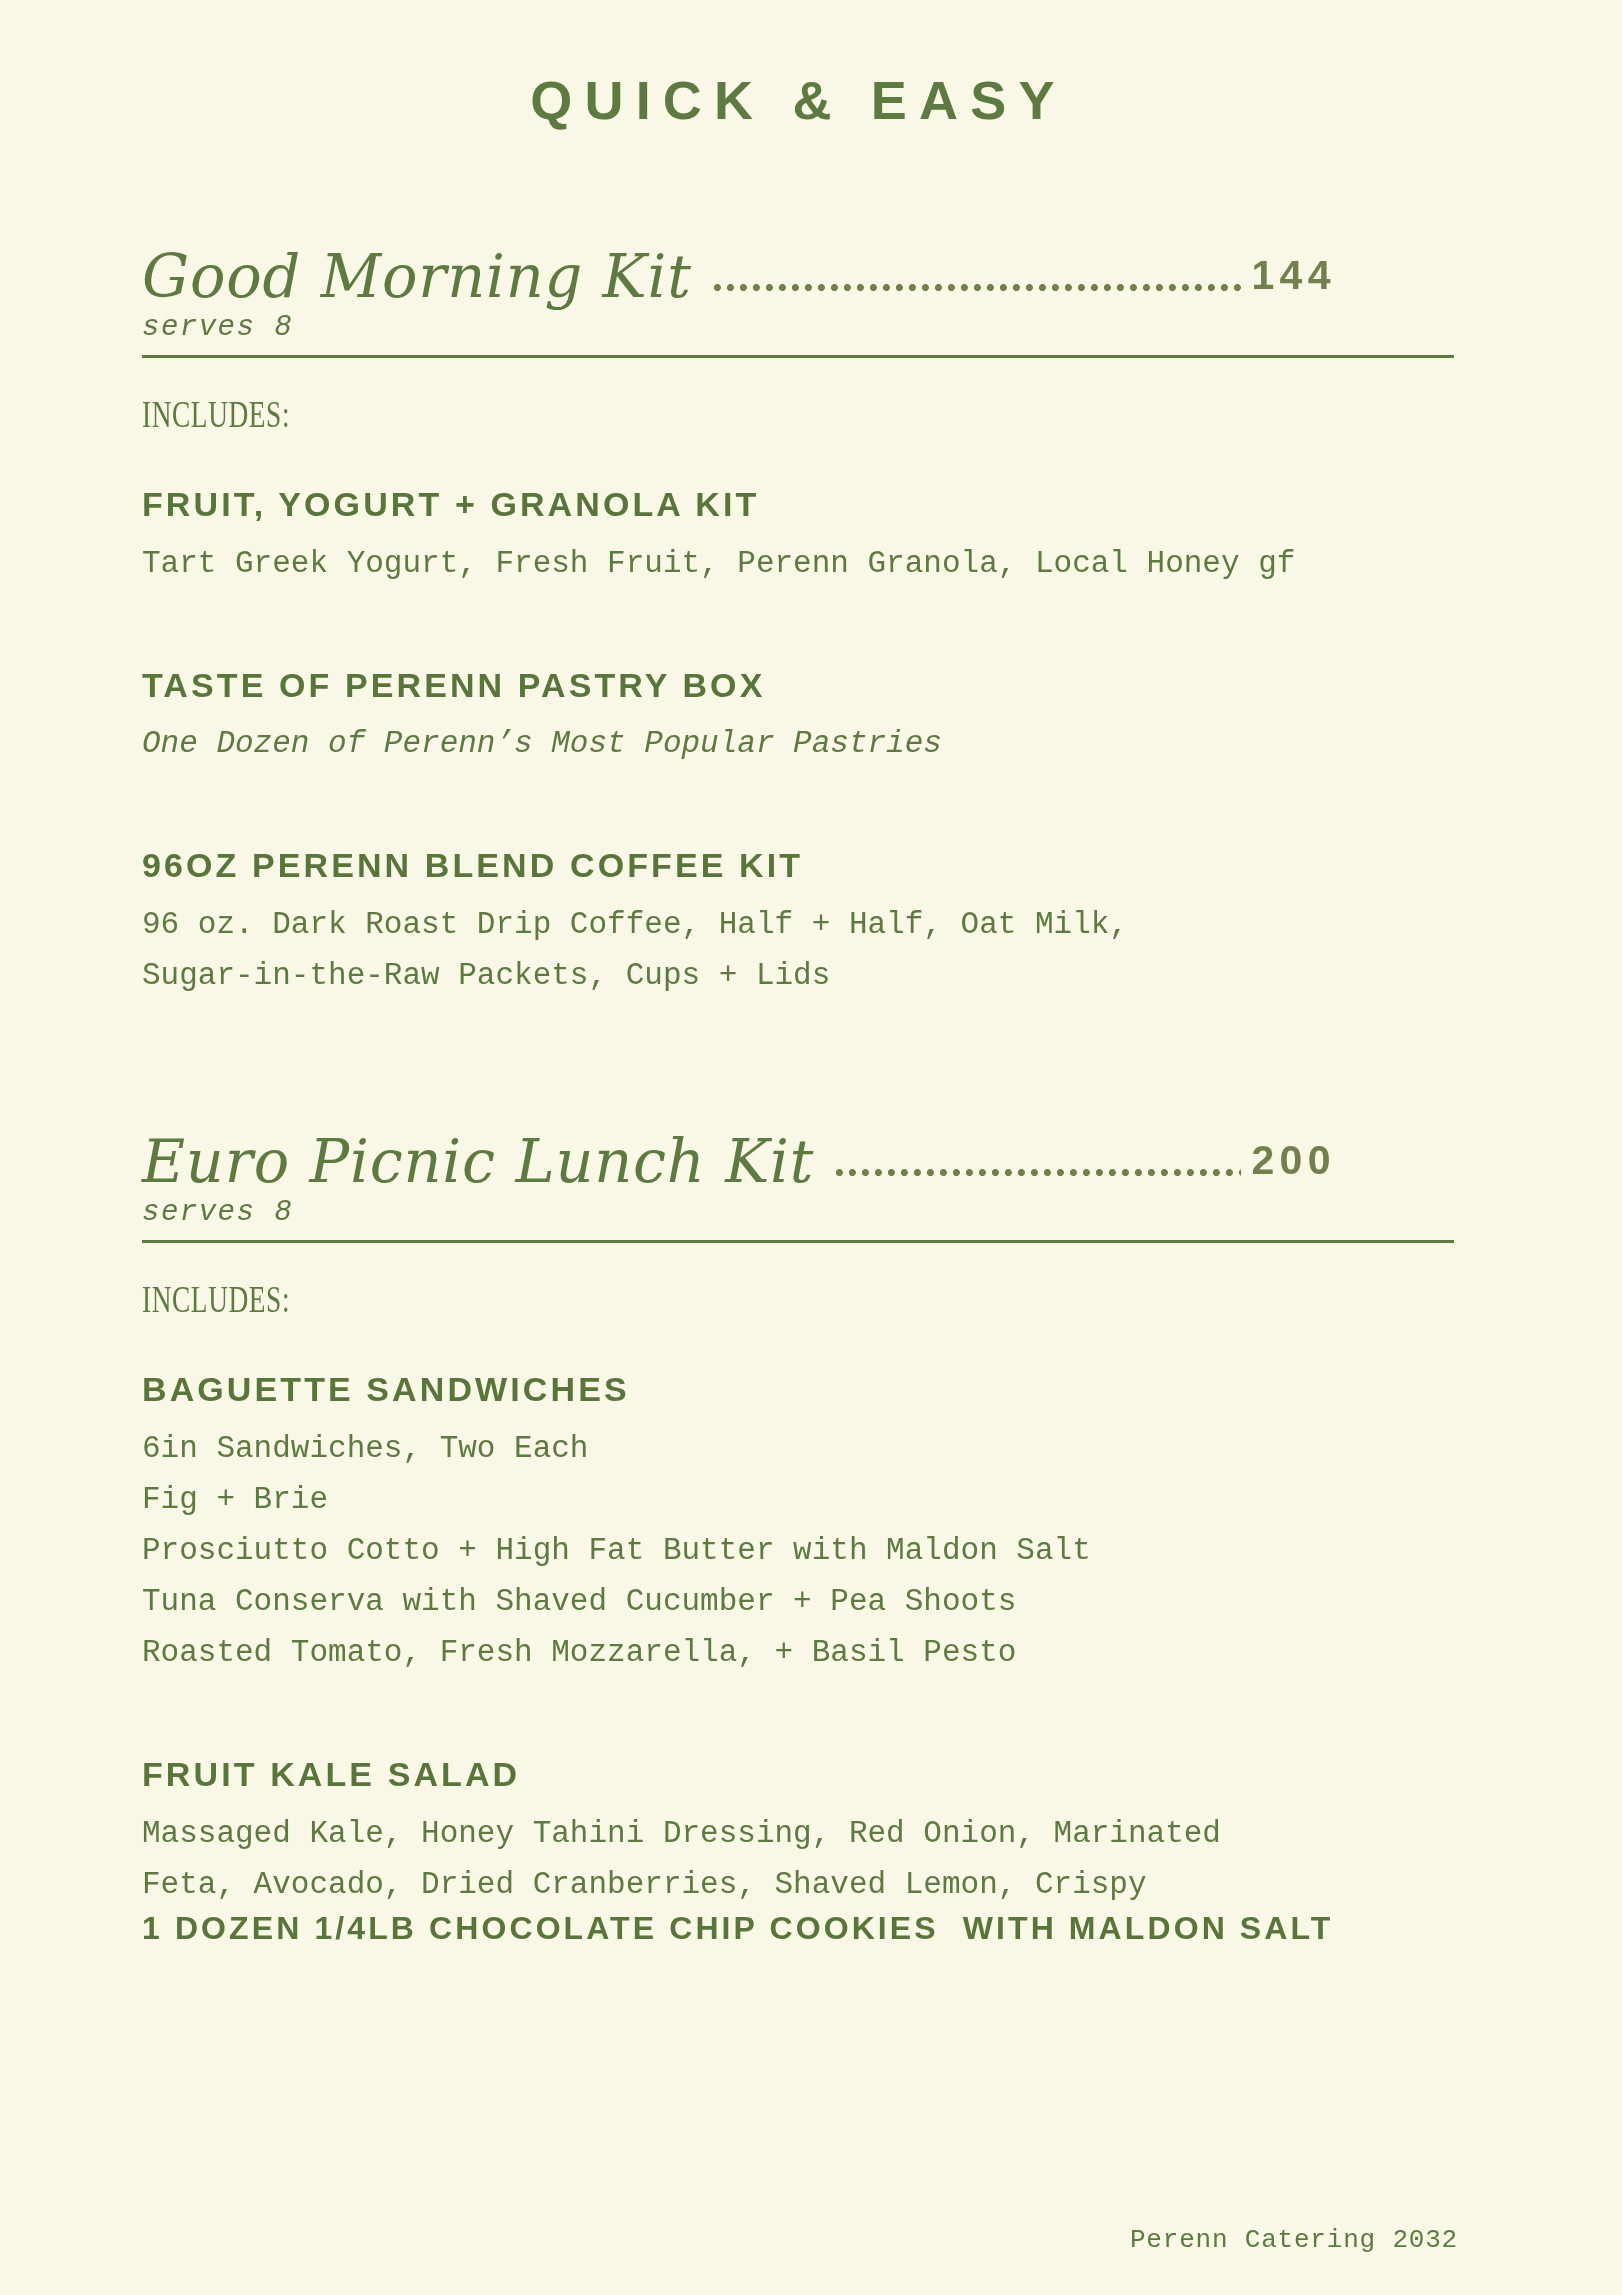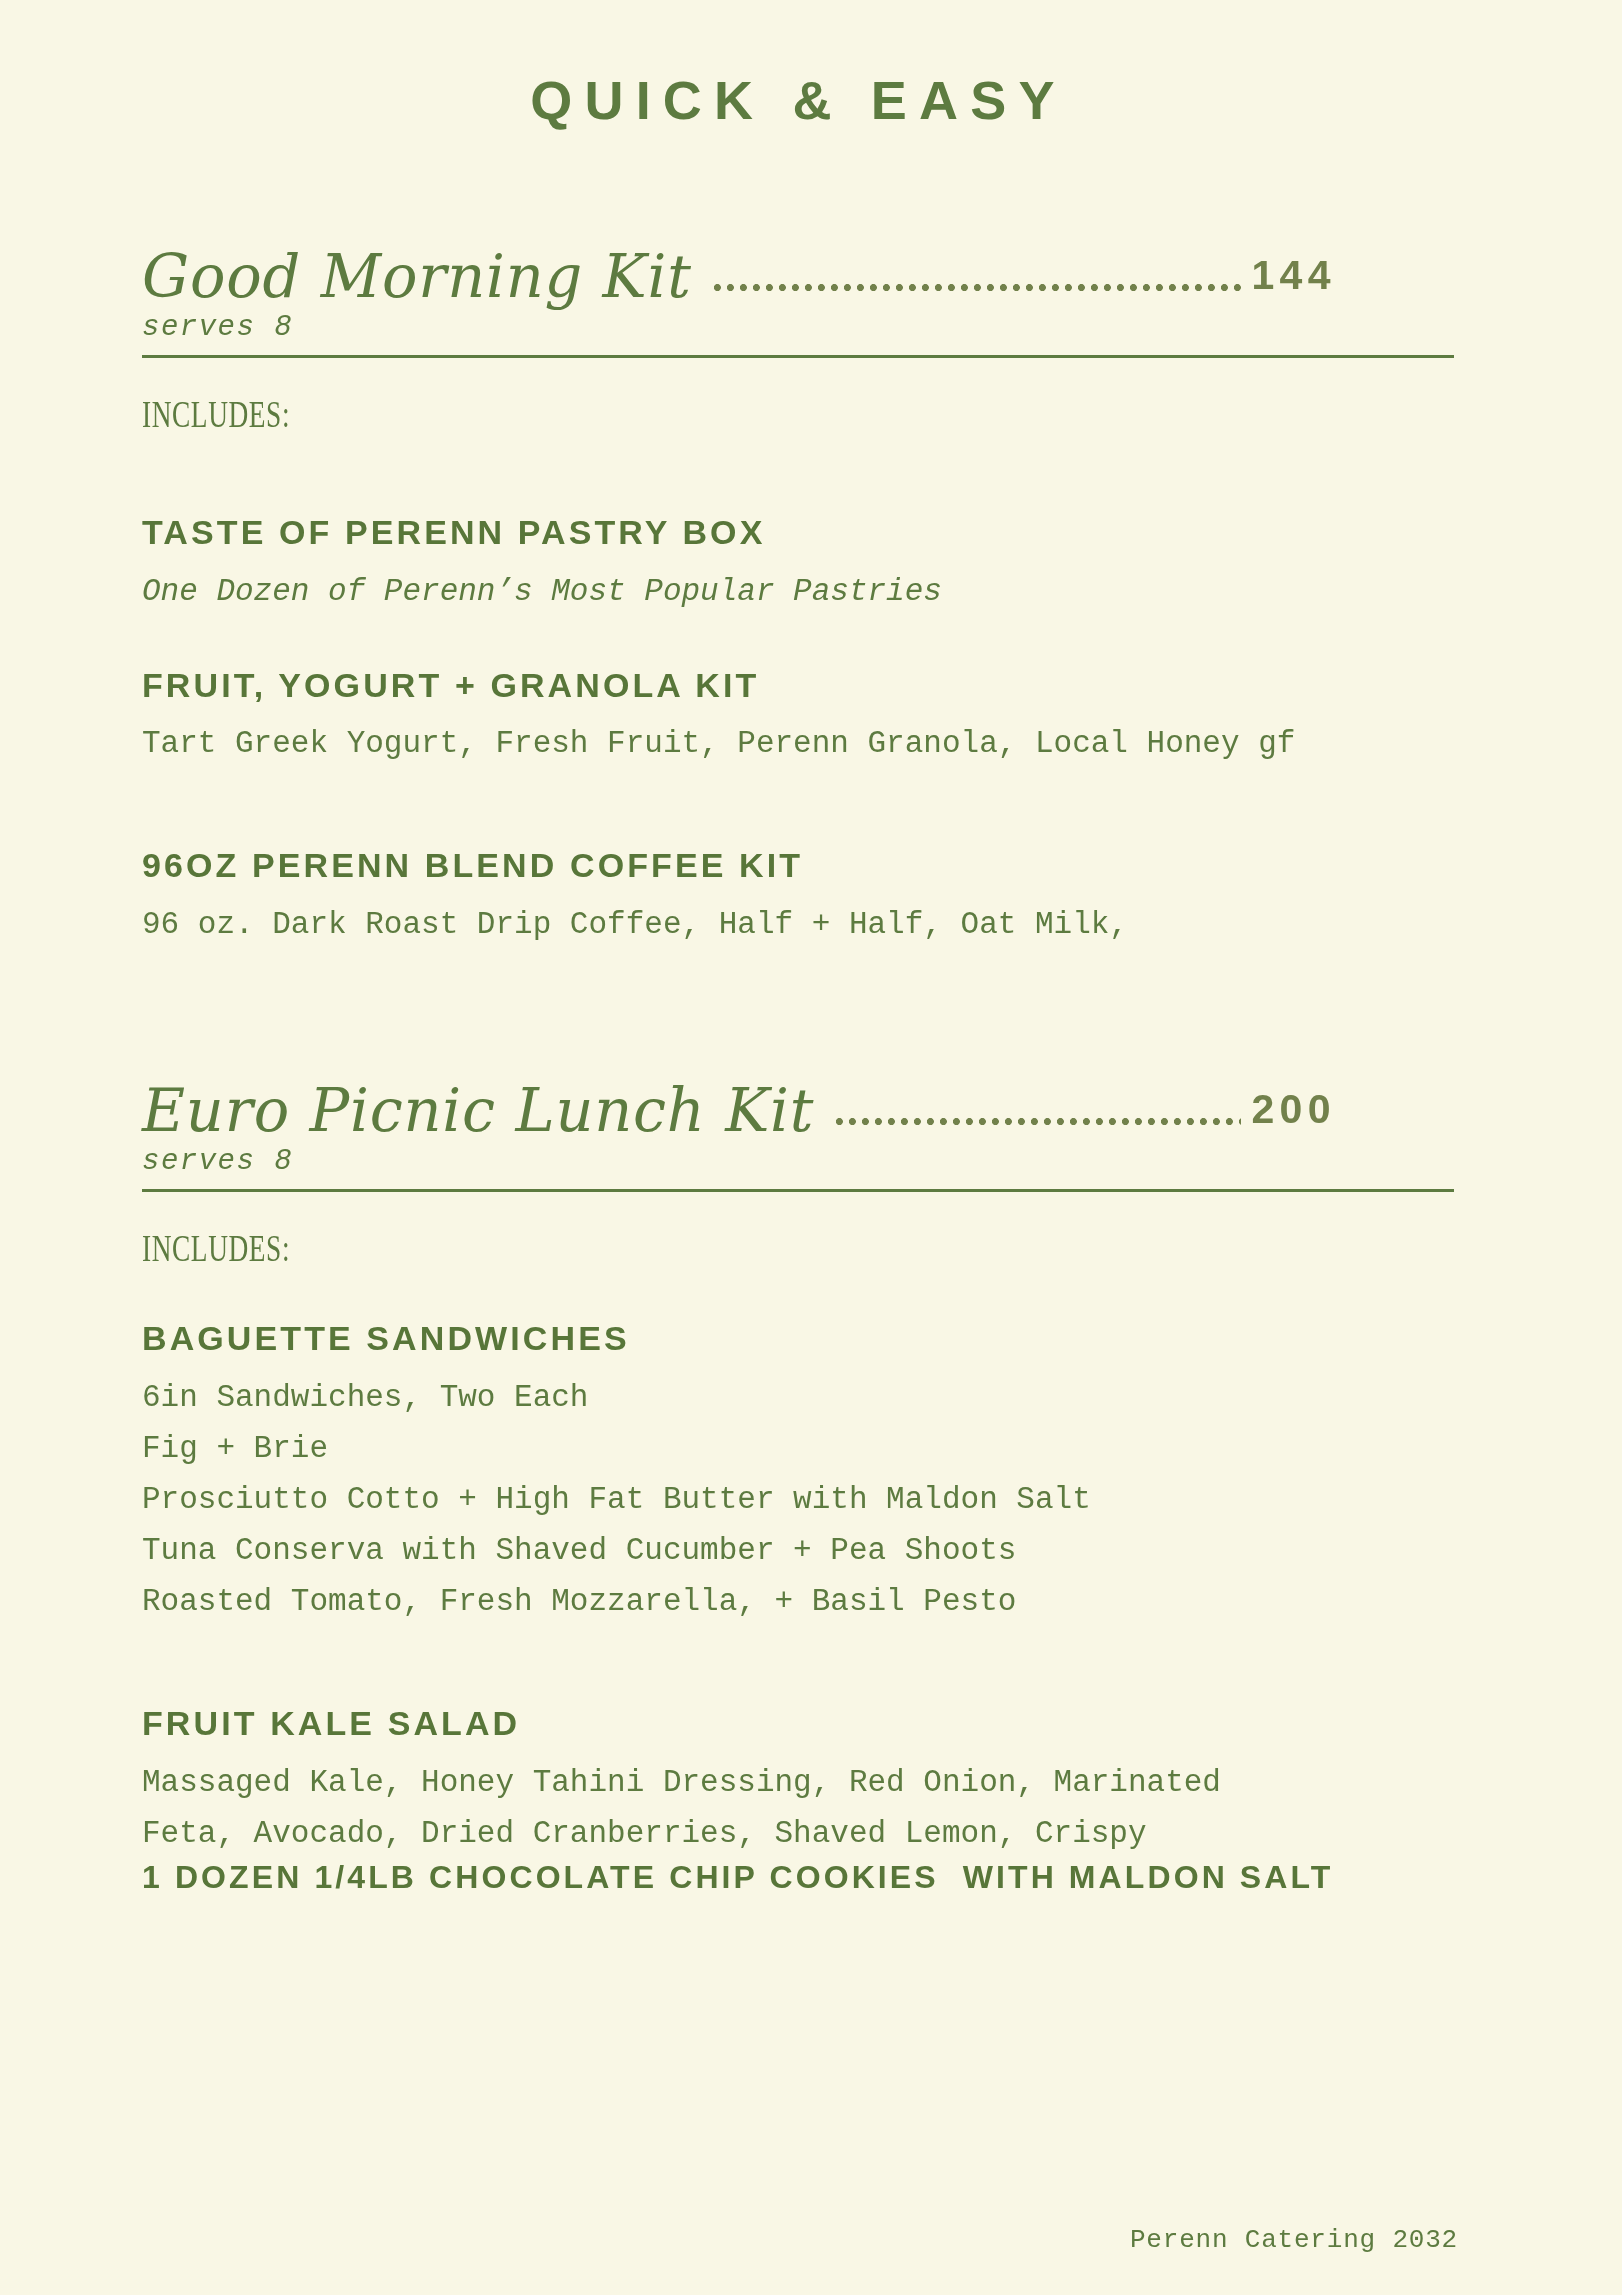--- a/index.html
+++ b/index.html
@@ -134,33 +134,34 @@
 <section class="kit kit-1">
   <div class="price-row">
     <span class="kit-name">Good Morning Kit</span>
     <span class="leader"></span>
     <span class="price">144</span>
   </div>
   <div class="serves">serves 8</div>
   <hr class="rule">
   <div><span class="includes">INCLUDES:</span></div>
 
-  <div class="menu-item">
-    <h3 class="menu-item-heading">TASTE OF PERENN PASTRY BOX</h3>
-    <p class="italic">One Dozen of Perenn’s Most Popular Pastries</p>
-  </div>
-
   <div class="menu-item first">
     <h3 class="menu-item-heading">FRUIT, YOGURT + GRANOLA KIT</h3>
     <p>Tart Greek Yogurt, Fresh Fruit, Perenn Granola, Local Honey gf</p>
   </div>
 
   <div class="menu-item">
+    <h3 class="menu-item-heading">TASTE OF PERENN PASTRY BOX</h3>
+    <p class="italic">One Dozen of Perenn’s Most Popular Pastries</p>
+  </div>
+
+  <div class="menu-item">
     <h3 class="menu-item-heading">96OZ PERENN BLEND COFFEE KIT</h3>
     <p>96 oz. Dark Roast Drip Coffee, Half + Half, Oat Milk,</p>
+    <p>Sugar-in-the-Raw Packets, Cups + Lids</p>
   </div>
 </section>
 
 <section class="kit kit-2">
   <div class="price-row">
     <span class="kit-name">Euro Picnic Lunch Kit</span>
     <span class="leader"></span>
     <span class="price">200</span>
   </div>
   <div class="serves">serves 8</div>

